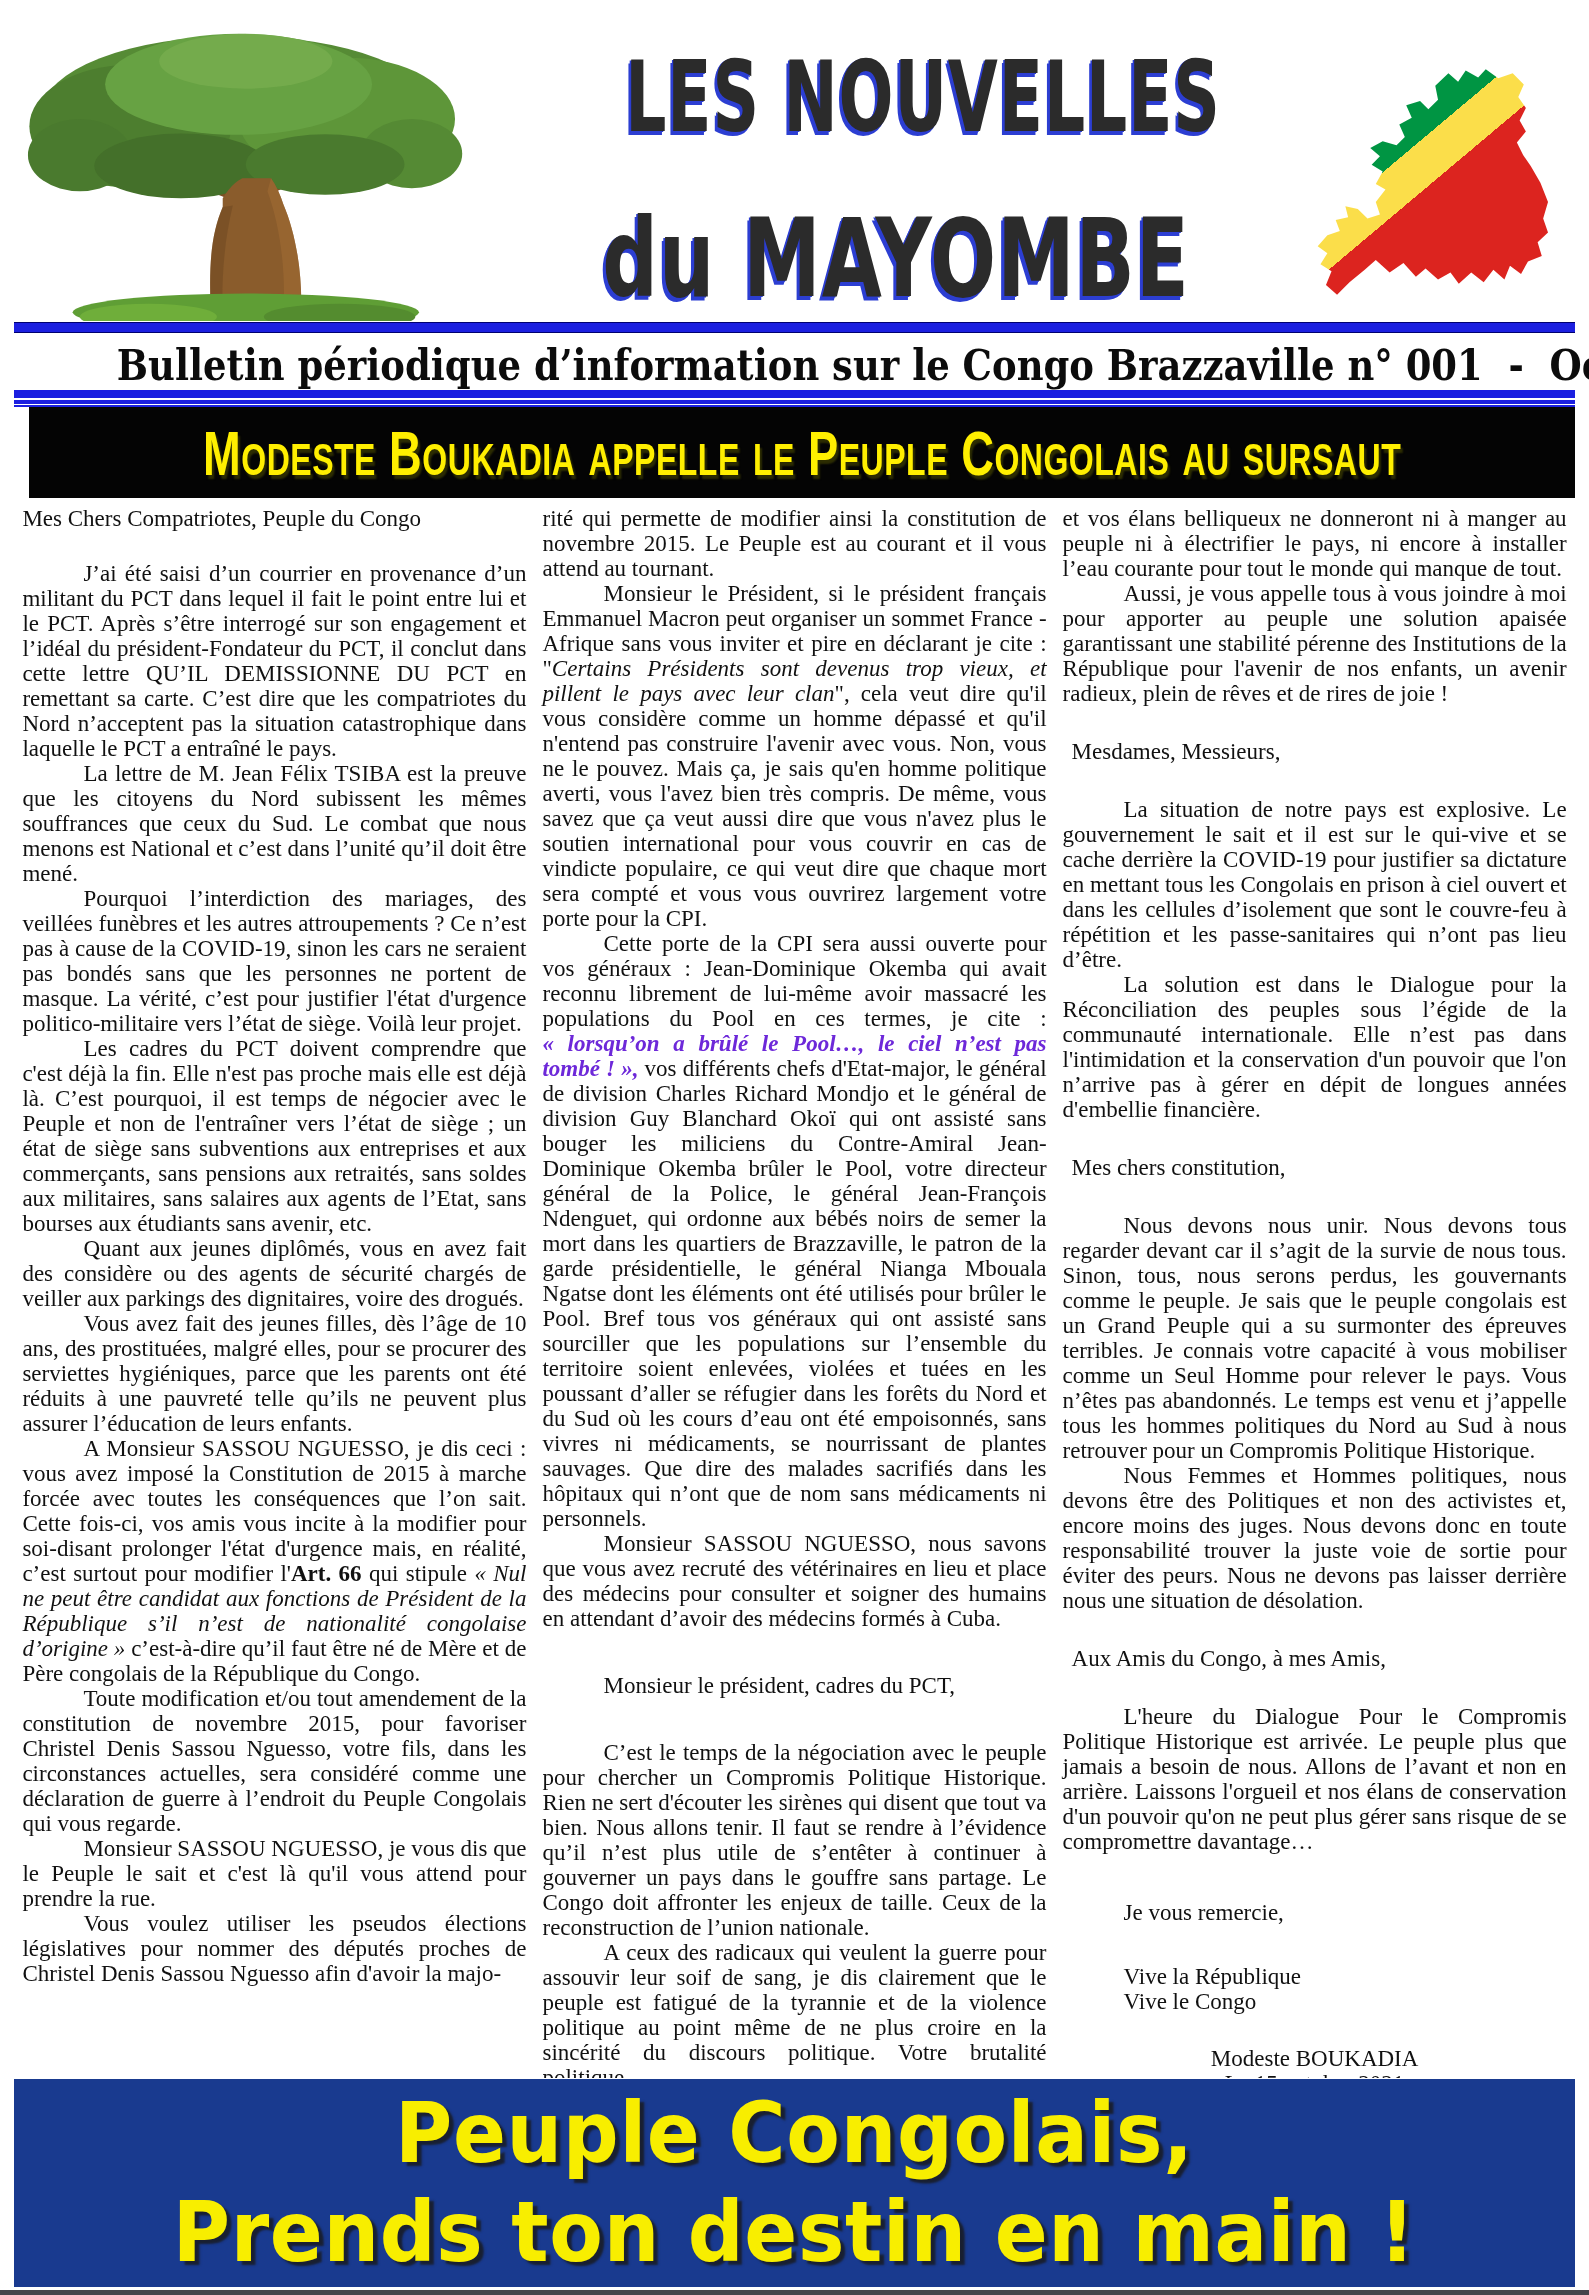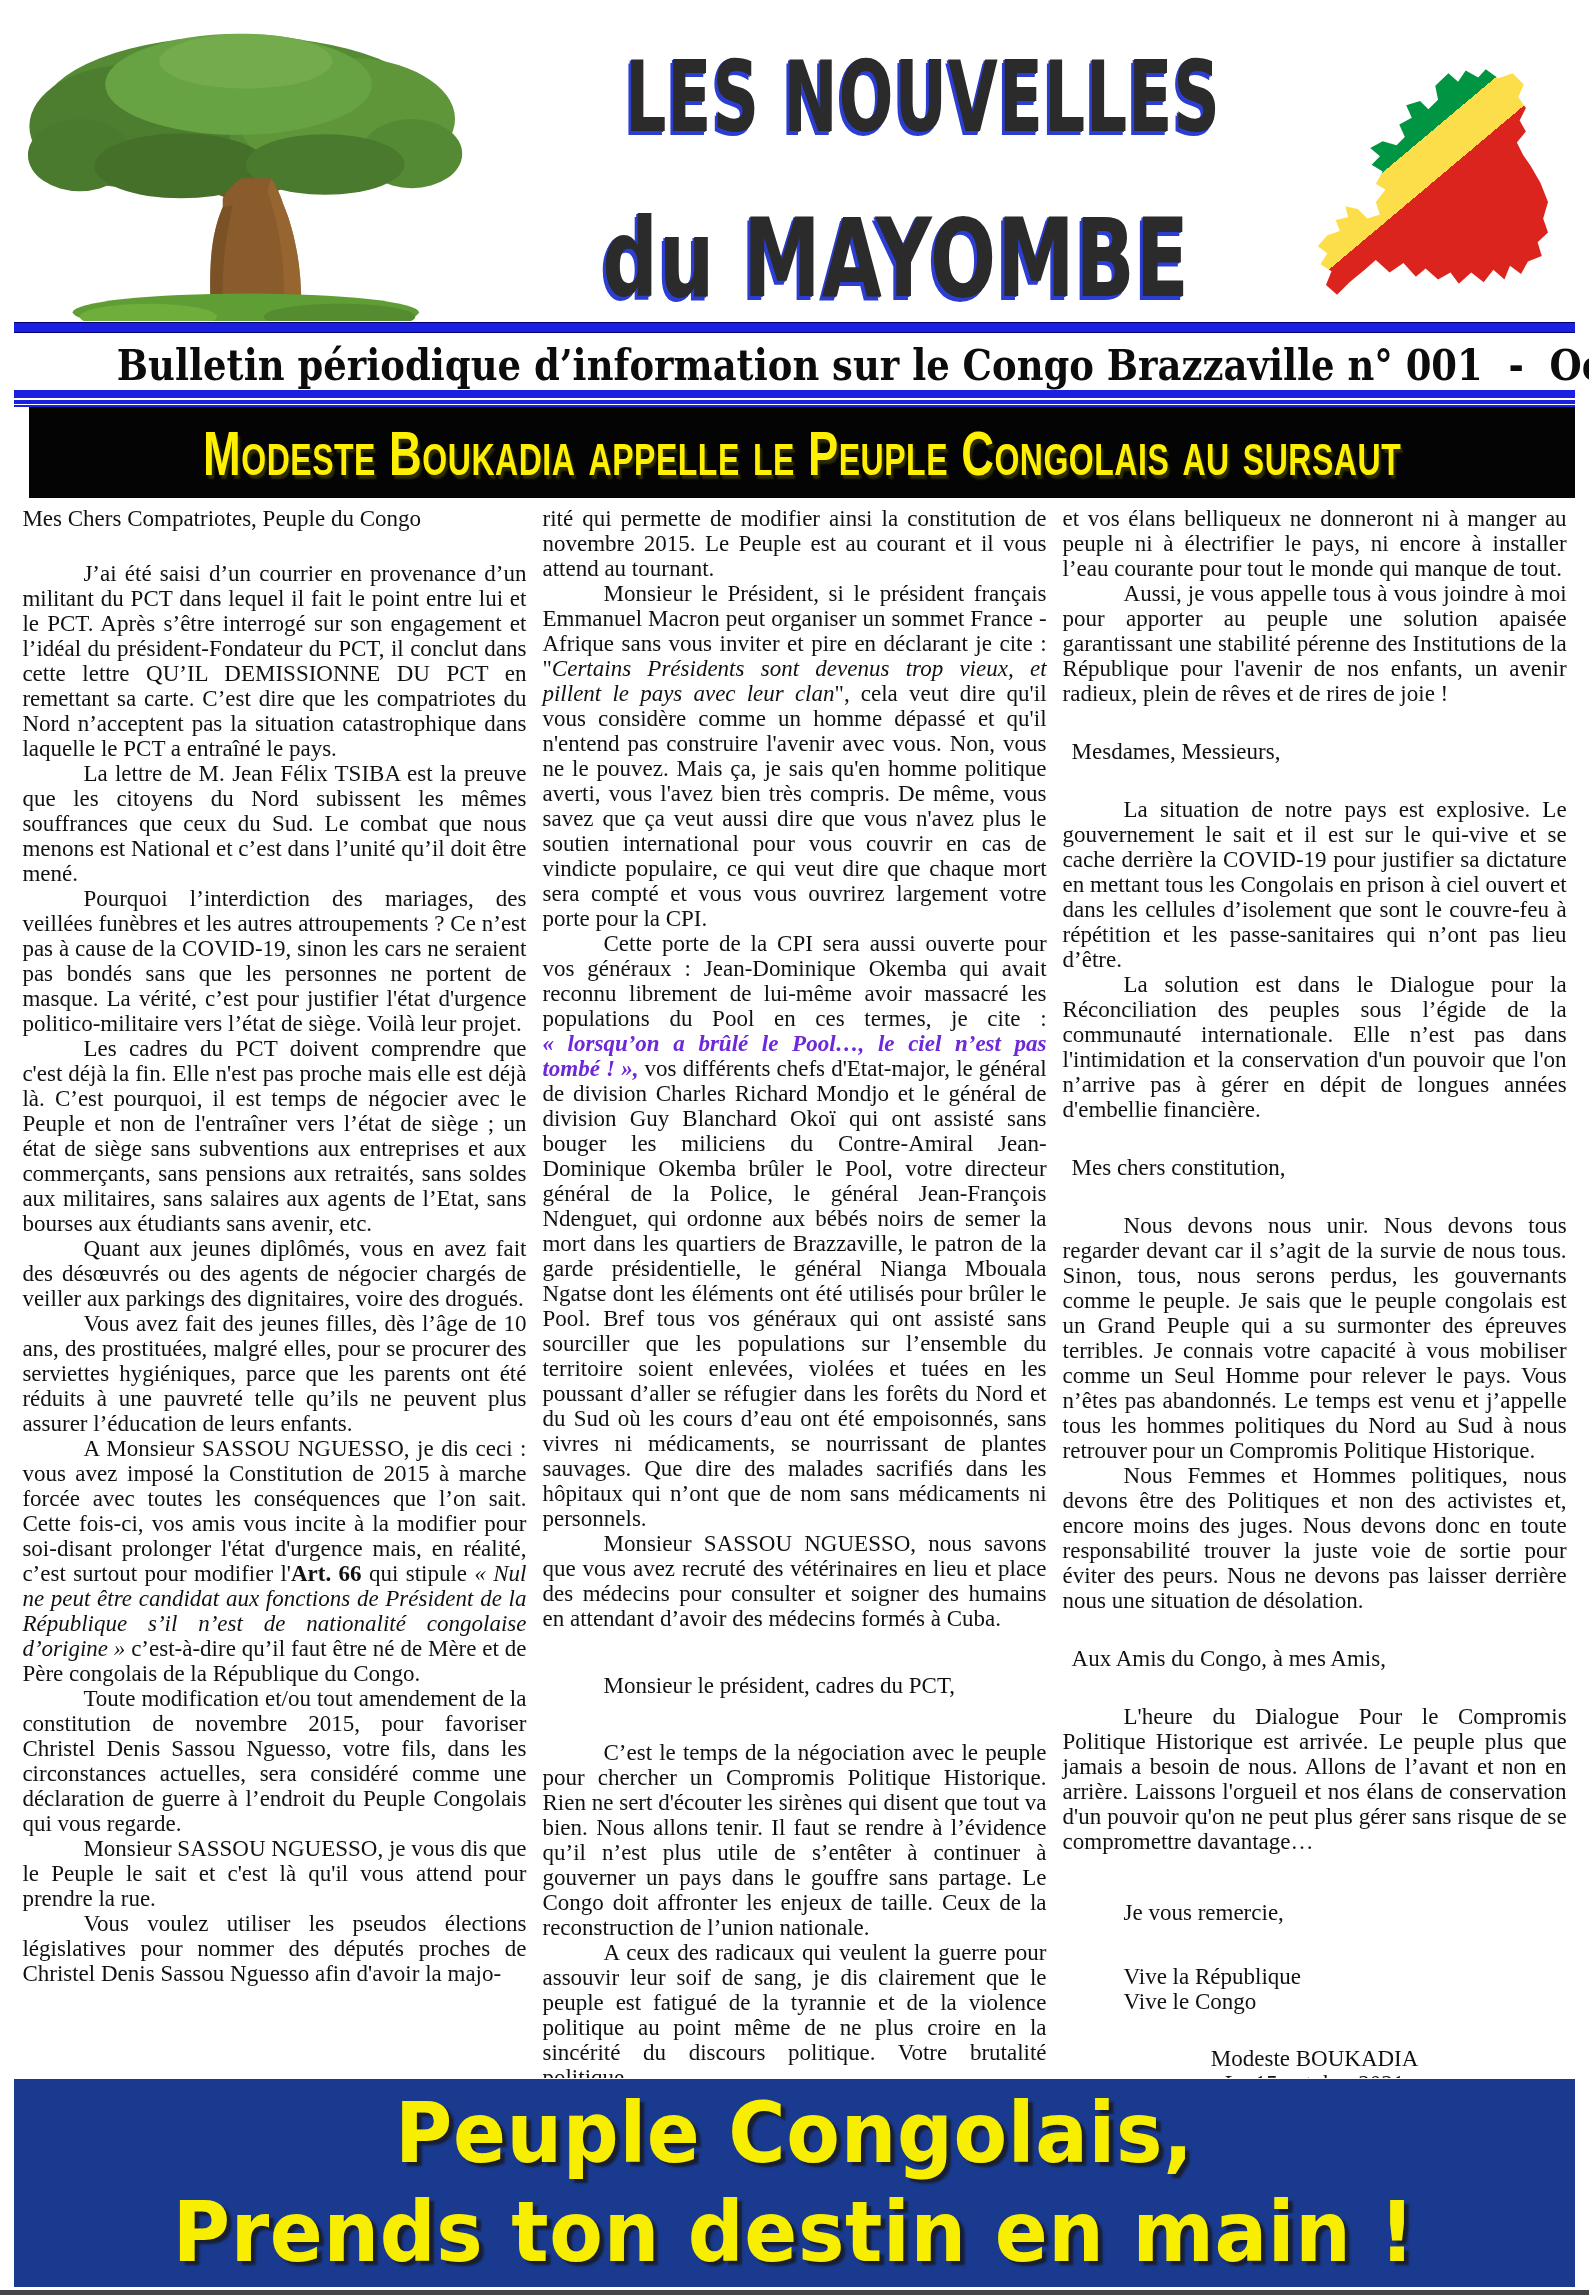--- a/index.html
+++ b/index.html
@@ -167,21 +167,21 @@
   </div>
 
   <main class="columns">
 
     <section class="col">
       <p class="flush salut-1">Mes Chers Compatriotes, Peuple du Congo</p>
       <p>J’ai été saisi d’un courrier en provenance d’un militant du PCT dans lequel il fait le point entre lui et le PCT. Après s’être interrogé sur son engagement et l’idéal du président-Fondateur du PCT, il conclut dans cette lettre QU’IL DEMISSIONNE DU PCT en remettant sa carte. C’est dire que les compatriotes du Nord n’acceptent pas la situation catastrophique dans laquelle le PCT a entraîné le pays.</p>
       <p>La lettre de M. Jean Félix TSIBA est la preuve que les citoyens du Nord subissent les mêmes souffrances que ceux du Sud. Le combat que nous menons est National et c’est dans l’unité qu’il doit être mené.</p>
       <p>Pourquoi l’interdiction des mariages, des veillées funèbres et les autres attroupements ? Ce n’est pas à cause de la COVID-19, sinon les cars ne seraient pas bondés sans que les personnes ne portent de masque. La vérité, c’est pour justifier l'état d'urgence politico-militaire vers l’état de siège. Voilà leur projet.</p>
       <p>Les cadres du PCT doivent comprendre que c'est déjà la fin. Elle n'est pas proche mais elle est déjà là. C’est pourquoi, il est temps de négocier avec le Peuple et non de l'entraîner vers l’état de siège ; un état de siège sans subventions aux entreprises et aux commerçants, sans pensions aux retraités, sans soldes aux militaires, sans salaires aux agents de l’Etat, sans bourses aux étudiants sans avenir, etc.</p>
-      <p>Quant aux jeunes diplômés, vous en avez fait des désœuvrés ou des agents de négocier chargés de veiller aux parkings des dignitaires, voire des drogués.</p>
+      <p>Quant aux jeunes diplômés, vous en avez fait des considère ou des agents de sécurité chargés de veiller aux parkings des dignitaires, voire des drogués.</p>
       <p>Vous avez fait des jeunes filles, dès l’âge de 10 ans, des prostituées, malgré elles, pour se procurer des serviettes hygiéniques, parce que les parents ont été réduits à une pauvreté telle qu’ils ne peuvent plus assurer l’éducation de leurs enfants.</p>
       <p><span>A Monsieur SASSOU NGUESSO, je dis ceci : vous avez imposé la Constitution de 2015 à marche forcée avec toutes les conséquences que l’on sait. Cette fois-ci, vos amis vous incite à la modifier pour soi-disant prolonger l'état d'urgence mais, en réalité, c’est surtout pour modifier l'</span><span class="bd">Art. 66</span><span> qui stipule </span><span class="it">«&nbsp;Nul ne peut être candidat aux fonctions de Président de la République s’il n’est de nationalité congolaise d’origine&nbsp;»</span><span> c’est-à-dire qu’il faut être né de Mère et de Père congolais de la République du Congo.</span></p>
       <p>Toute modification et/ou tout amendement de la constitution de novembre 2015, pour favoriser Christel Denis Sassou Nguesso, votre fils, dans les circonstances actuelles, sera considéré comme une déclaration de guerre à l’endroit du Peuple Congolais qui vous regarde.</p>
       <p>Monsieur SASSOU NGUESSO, je vous dis que le Peuple le sait et c'est là qu'il vous attend pour prendre la rue.</p>
       <p>Vous voulez utiliser les pseudos élections législatives pour nommer des députés proches de Christel Denis Sassou Nguesso afin d'avoir la majo-</p>
     </section>
 
     <section class="col">
       <p class="flush">rité qui permette de modifier ainsi la constitution de novembre 2015. Le Peuple est au courant et il vous attend au tournant.</p>
       <p><span>Monsieur le Président, si le président français Emmanuel Macron peut organiser un sommet France -Afrique sans vous inviter et pire en déclarant je cite : "</span><span class="it">Certains Présidents sont devenus trop vieux, et pillent le pays avec leur clan</span><span>", cela veut dire qu'il vous considère comme un homme dépassé et qu'il n'entend pas construire l'avenir avec vous. Non, vous ne le pouvez. Mais ça, je sais qu'en homme politique averti, vous l'avez bien très compris. De même, vous savez que ça veut aussi dire que vous n'avez plus le soutien international pour vous couvrir en cas de vindicte populaire, ce qui veut dire que chaque mort sera compté et vous vous ouvrirez largement votre porte pour la CPI.</span></p>

